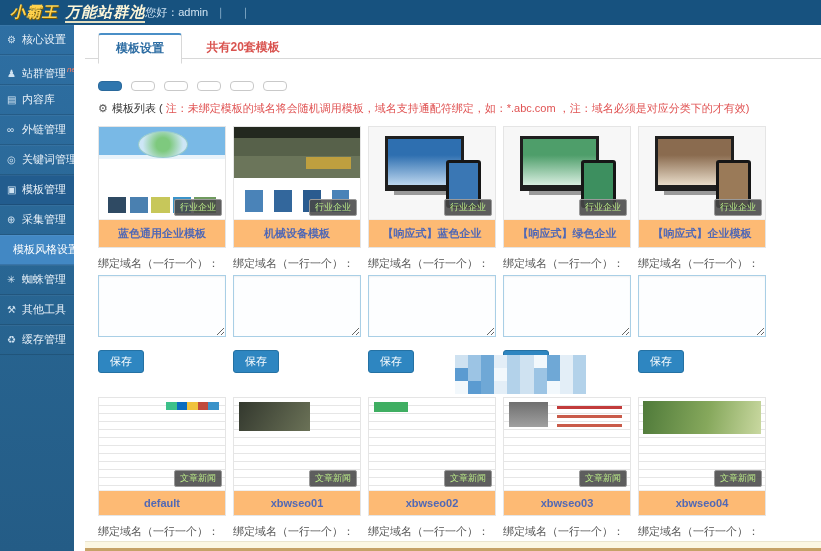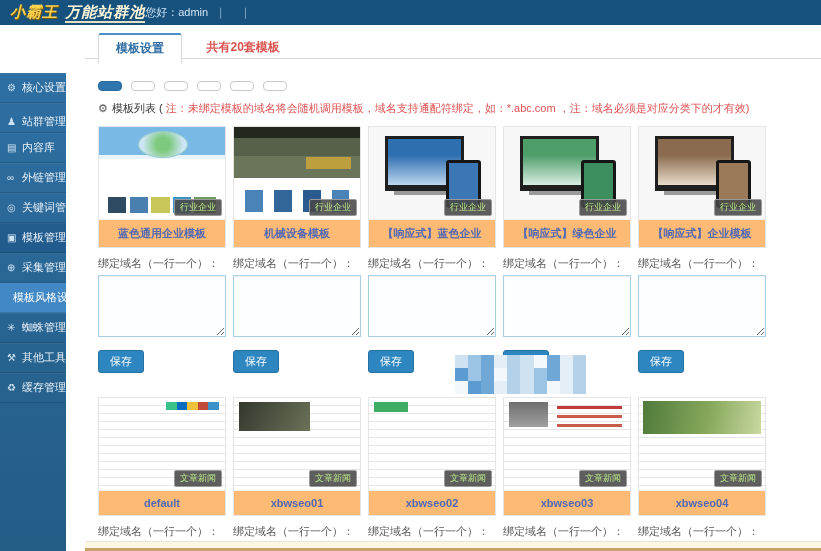--- a/index.html
+++ b/index.html
@@ -10,22 +10,22 @@
   .top-header { position:absolute; top:0; left:0; right:0; height:25px; background:#17527f;
     display:flex; align-items:center; padding:0 10px; z-index:30; }
   .logo { font-style:italic; font-weight:bold; font-size:15px; letter-spacing:1px; white-space:nowrap; }
   .logo-a { color:#ffd24d; text-shadow:1px 1px 0 #7a5a00; }
   .logo-b { color:#fdf6d8; border-bottom:2px solid #e6e0c2; padding-bottom:1px; margin-left:2px; }
   .hnav { font-size:11px; color:#cfe3f2; white-space:nowrap; display:flex; align-items:center; gap:7px; }
   .hnav a { color:#e8f2fa; text-decoration:none; cursor:pointer; }
   .pipe { color:#9fc0d8; }
 
   
-  .sidebar { position:absolute; top:25px; left:0; bottom:0; width:66px;
-    background:linear-gradient(180deg,#2e6fa3 0%, #27638f 60%, #245c86 100%); z-index:20;margin-top:48px; }
+  .sidebar { position:absolute; top:25px; left:0; bottom:0; width:74px;
+    background:linear-gradient(180deg,#2e6fa3 0%, #27638f 60%, #245c86 100%); z-index:20; }
   .s-item { height:30px; line-height:29px; color:#eaf2f9; font-size:11px; padding-left:7px;
     border-bottom:1px solid rgba(0,0,0,.14); box-shadow:inset 0 1px 0 rgba(255,255,255,.05);
     cursor:pointer; white-space:nowrap; overflow:hidden; }
   .s-item.parent { background:#225c8e; }
   .s-item.sub { background:#4288c4; padding-left:13px; color:#fff; }
   .s-icon { display:inline-block; width:13px; margin-right:2px; font-size:10px; color:#cfe2f1; font-style:normal; }
   .s-badge { color:#ff7b5e; font-size:8px; font-style:italic; margin-left:1px; vertical-align:super; }
 
   
   .main { position:absolute; top:25px; left:85px; right:0; bottom:0; background:#fff; overflow:hidden; }

